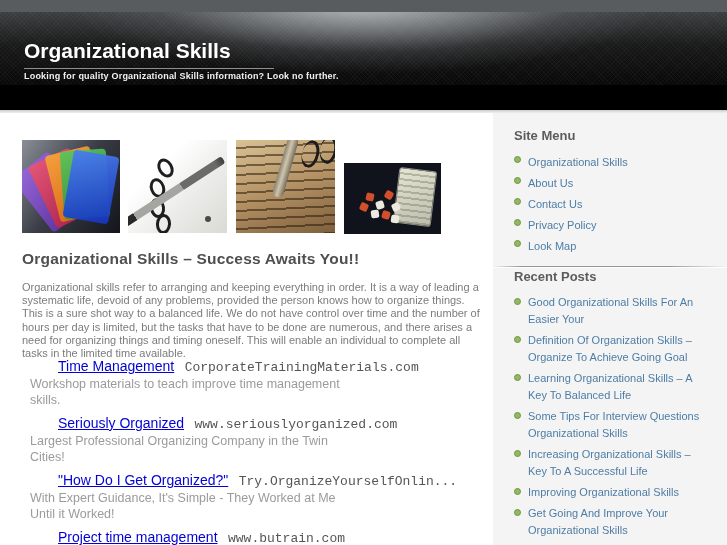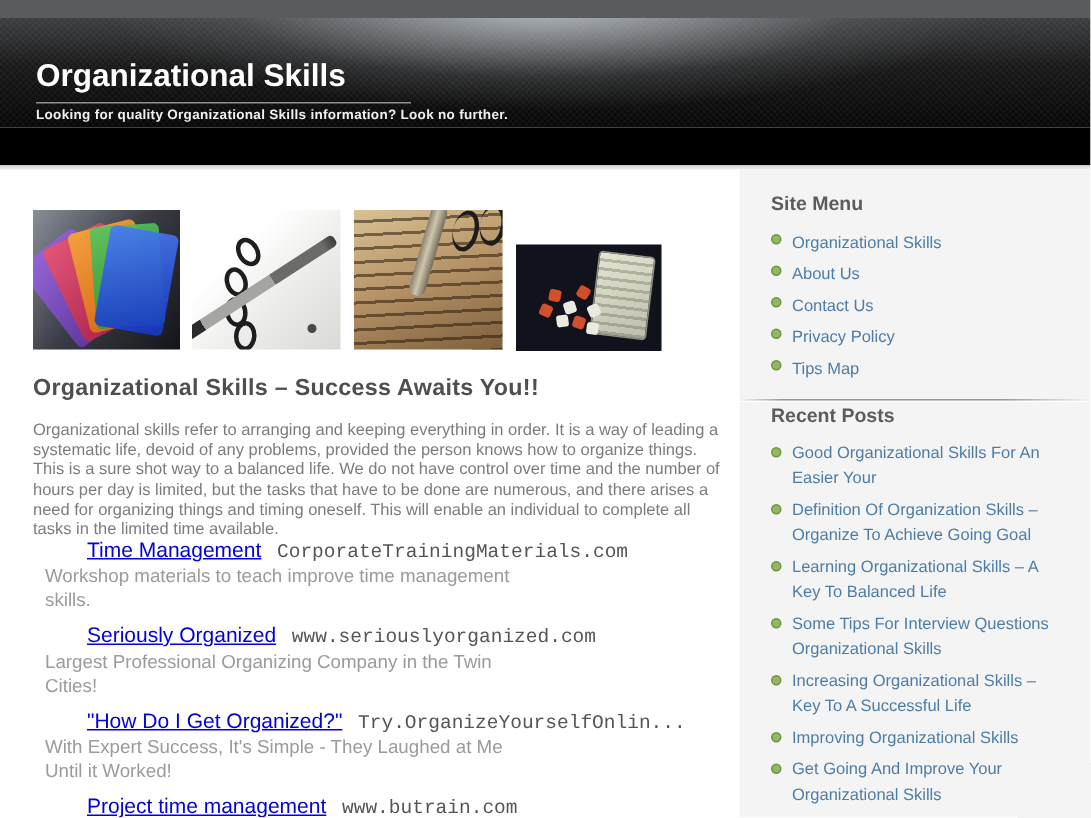--- a/index.html
+++ b/index.html
@@ -175,21 +175,21 @@
         <a class="ad-link">Seriously Organized</a>
         <span class="ad-url">www.seriouslyorganized.com</span>
       </div>
       <div class="ad-desc">Largest Professional Organizing Company in the Twin Cities!</div>
     </div>
     <div class="ad">
       <div class="ad-head">
         <a class="ad-link">"How Do I Get Organized?"</a>
         <span class="ad-url">Try.OrganizeYourselfOnlin...</span>
       </div>
-      <div class="ad-desc">With Expert Success, It's Simple - They Laughed at Me Until it Worked!</div>
+      <div class="ad-desc">With Expert Guidance, It's Simple - They Worked at Me Until it Worked!</div>
     </div>
     <div class="ad">
       <div class="ad-head">
         <a class="ad-link">Project time management</a>
         <span class="ad-url">www.butrain.com</span>
       </div>
 
     </div>
   </div>
 
@@ -207,21 +207,21 @@
       <li>
         <span class="bullet"></span>
         <a class="side-link">Contact Us</a>
       </li>
       <li>
         <span class="bullet"></span>
         <a class="side-link">Privacy Policy</a>
       </li>
       <li>
         <span class="bullet"></span>
-        <a class="side-link">Tips Map</a>
+        <a class="side-link">Look Map</a>
       </li>
     </ul>
 
     <div class="side-divider"></div>
 
     <h2 class="side-heading h-posts">Recent Posts</h2>
     <ul class="side-list posts-list">
       <li>
         <span class="bullet"></span>
         <a class="side-link">Good Organizational Skills For An Easier Your</a>

